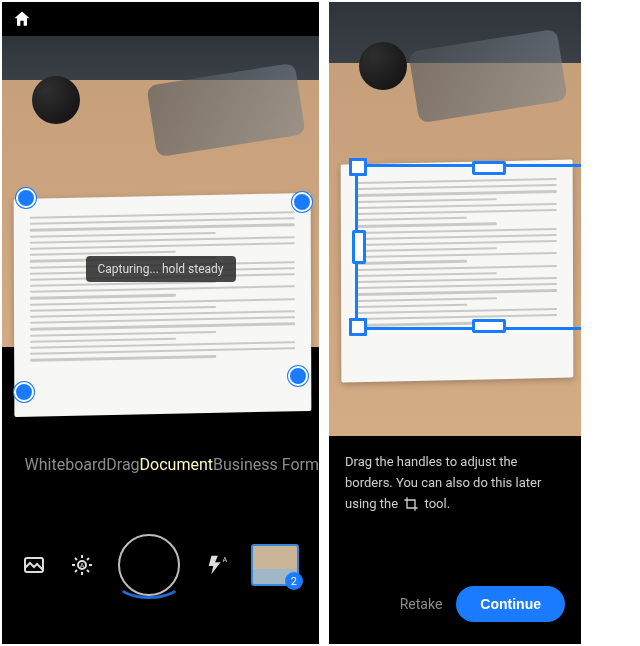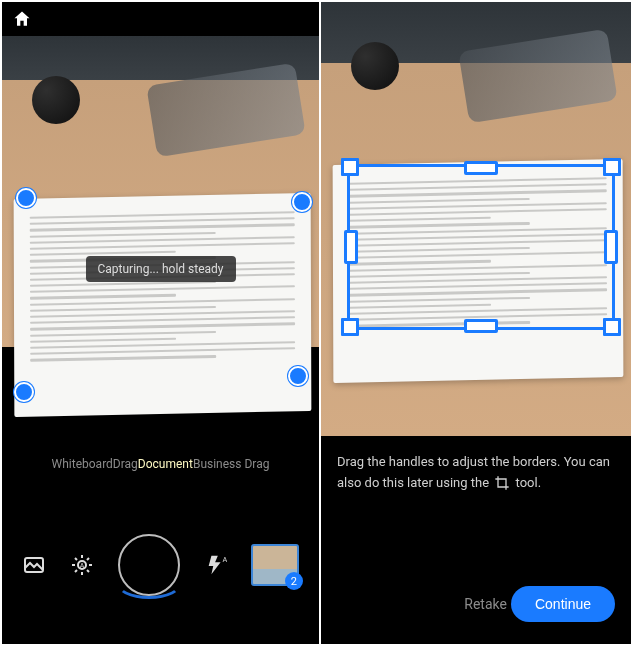--- a/index.html
+++ b/index.html
@@ -1,19 +1,19 @@
 <!DOCTYPE html>
 <html><head>
 <meta charset="utf-8">
 <style>
   html,body{margin:0;padding:0;background:#fff;font-family:-apple-system,BlinkMacSystemFont,"Segoe UI",Roboto,Helvetica,Arial,sans-serif}
   .stage{width:640px;height:646px;position:relative;background:#fff}
   .panel{position:absolute;top:2px;bottom:2px;background:#000;overflow:hidden}
   .panel-left{left:2px;width:317px}
-  .panel-right{left:321px;width:310px}
+  .panel-right{left:329px;width:252px}
 
   
   .topbar{position:absolute;top:0;left:0;right:0;height:34px;display:flex;align-items:center;padding:0 10px;background:#000}
 
   
   .preview{position:absolute;left:0;right:0;top:34px;height:311px;background:linear-gradient(#2e3439 0%, #3a4045 14%, #c6a07b 14%, #d3ab84 100%);}
   .preview-right{top:0;height:434px}
   .paper{position:absolute;left:12px;right:8px;top:160px;height:190px;border-radius:2px;background:#f7f7f5;box-shadow:0 2px 6px rgba(0,0,0,.25);transform:skewY(-1deg) rotate(-.2deg);padding:14px 16px;overflow:hidden}
   .paper-lines div{height:2.2px;background:#c9c9c7;margin:4px 0;border-radius:1px}
   .paper-lines div:nth-child(4n){width:70%}
@@ -23,21 +23,21 @@
   .phone-blob{position:absolute;top:38px;right:18px;width:150px;height:72px;border-radius:10px;background:linear-gradient(120deg,#4c5258,#7e868e);opacity:.6;transform:rotate(-9deg)}
   .key-blob{position:absolute;top:40px;left:30px;width:48px;height:48px;border-radius:50%;background:radial-gradient(circle at 30% 30%,#2f2f2f,#0e0e0e)}
 
   
   .dot{position:absolute;width:16px;height:16px;border-radius:50%;background:#1a7bff;border:2px solid #fff;box-shadow:0 0 0 1px #1a7bff;transform:translate(-50%,-50%)}
 
   
   .toast{position:absolute;left:50%;top:220px;transform:translateX(-50%);background:rgba(40,40,40,.85);color:#ddd;font-size:12px;padding:6px 12px;border-radius:4px;white-space:nowrap}
 
   
-  .modes{position:absolute;left:0;right:0;top:448px;height:28px;display:flex;justify-content:center;align-items:center;font-size:12px}
+  .modes{position:absolute;left:0;right:0;top:448px;height:28px;display:flex;justify-content:flex-end;align-items:center;font-size:16px}
   .mode{color:#8b8b8b}
   .mode.active{color:#fef9c3}
 
   
   .controls{position:absolute;left:0;right:0;top:484px;bottom:0;display:flex;align-items:center;justify-content:space-around;padding:0 8px}
   .shutter{width:58px;height:58px;border-radius:50%;border:2px solid #bdbdbd;position:relative}
   .shutter::after{content:"";position:absolute;left:-5px;right:-5px;bottom:-5px;top:50%;border:3px solid #1f6bd6;border-top-color:transparent;border-left-color:transparent;border-right-color:transparent;border-radius:50%;transform:rotate(0deg)}
   .icon-btn{color:#e6e6e6;display:flex;align-items:center;justify-content:center}
   .thumb{width:44px;height:38px;border-radius:3px;background:linear-gradient(#cbb598 60%,#9fb7c7 60%);border:2px solid #3d85d6;position:relative}
   .thumb-badge{position:absolute;right:-6px;bottom:-6px;width:18px;height:18px;border-radius:50%;background:#1a7bff;color:#fff;font-size:11px;display:flex;align-items:center;justify-content:center}
@@ -47,23 +47,23 @@
   .crop .hc{position:absolute;width:12px;height:12px;border:3px solid #1a7bff;background:#fff;transform:translate(-50%,-50%);border-radius:1px}
   .crop .he{position:absolute;background:#fff;border:3px solid #1a7bff;border-radius:2px}
   .crop .he.top,.crop .he.bottom{width:28px;height:8px;left:50%;transform:translateX(-50%)}
   .crop .he.top{top:-6px}.crop .he.bottom{bottom:-6px}
   .crop .he.left,.crop .he.right{width:8px;height:28px;top:50%;transform:translateY(-50%)}
   .crop .he.left{left:-6px}.crop .he.right{right:-6px}
 
   
   .instruction{position:absolute;left:16px;right:16px;top:450px;color:#cfcfcf;font-size:13px;line-height:1.6}
   .crop-icon-inline{display:inline-flex;vertical-align:middle;margin:0 2px}
-  .btnrow{position:absolute;right:16px;bottom:22px;display:flex;align-items:center;gap:4px}
+  .btnrow{position:absolute;right:16px;bottom:22px;display:flex;align-items:center;gap:14px}
   .retake{color:#8b8b8b;font-size:14px}
-  .continue{background:#1a7bff;color:#fff;font-size:14px;font-weight:400;border:none;border-radius:20px;padding:10px 24px}
+  .continue{background:#1a7bff;color:#fff;font-size:14px;font-weight:700;border:none;border-radius:20px;padding:10px 24px}
 
   svg{display:block}
 </style>
 </head>
 <body>
 
 <div class="stage">
 
   <div class="panel panel-left">
     <div class="topbar">
@@ -112,21 +112,21 @@
       <span class="dot" style="left:296px;top:340px"></span>
       <span class="dot" style="left:22px;top:356px"></span>
 
       <div class="toast">Capturing... hold steady</div>
     </div>
 
     <div class="modes">
       <span class="mode">Whiteboard</span>
       <span class="mode">Drag</span>
       <span class="mode active">Document</span>
-      <span class="mode">Business Drag</span>
+      <span class="mode">Business Form</span>
     </div>
 
     <div class="controls">
       <span class="icon-btn">
         <svg width="24" height="24" viewBox="0 0 24 24" fill="none" stroke="#ddd" stroke-width="2">
             <rect x="3" y="5" width="18" height="14" rx="2"></rect>
             <path d="M3 15l5-5 4 4 3-3 6 6"></path>
           </svg>
       </span>
       <span class="icon-btn">

